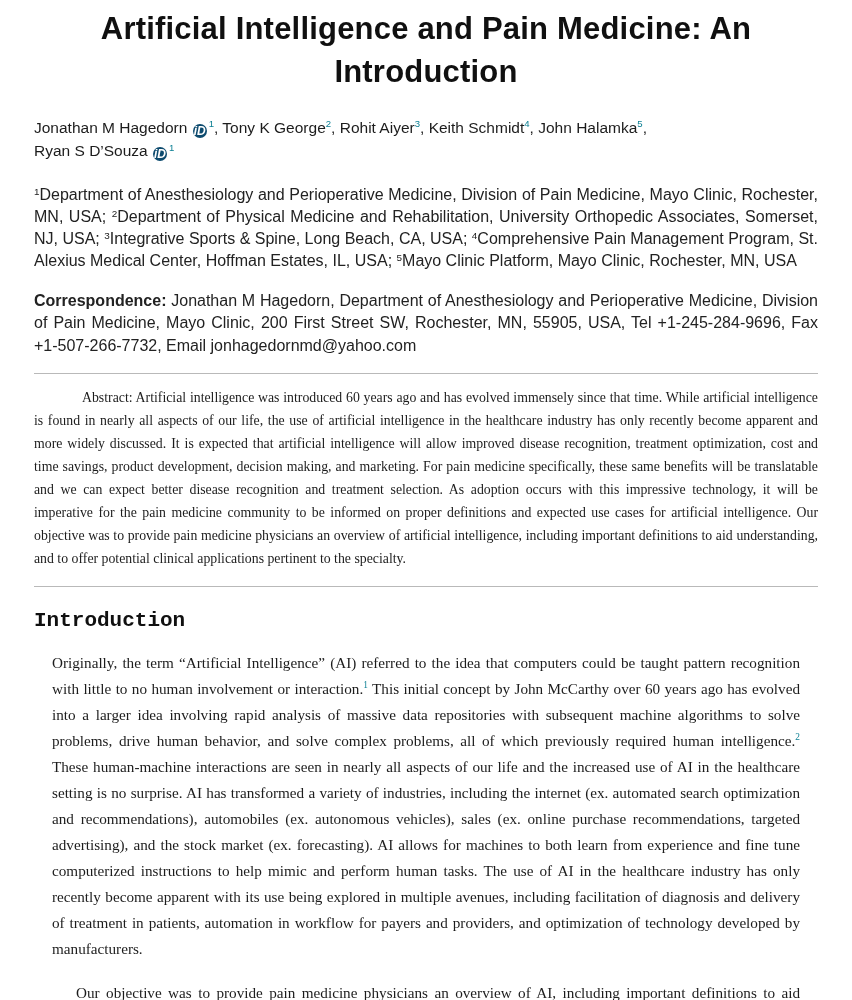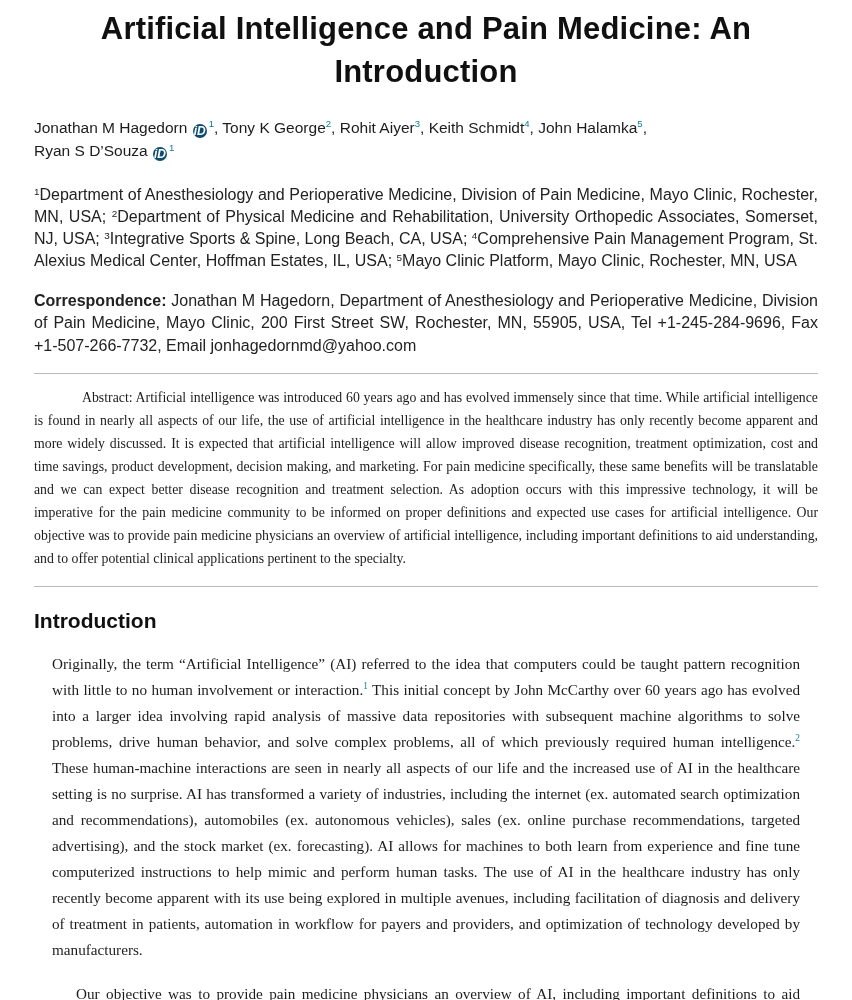--- a/index.html
+++ b/index.html
@@ -83,21 +83,21 @@
     margin: 4px 0 0 0;
   }
   .keywords {
     font-size: 13.8px;
     line-height: 23px;
     margin: 0 0 10px 0;
   }
   .abstract strong, .keywords strong { font-weight: normal; margin-left: 48px; }
 
   h2.section-heading {
-    font-family: Liberation Sans, sans-serif;
+    font-family: Liberation Mono, monospace;
     font-size: 21px;
     font-weight: bold;
     color: #101010;
     margin: 22px 0 4px 0;
   }
 
   .body-para {
     font-size: 15.2px;
     line-height: 26px;
     text-align: justify;

